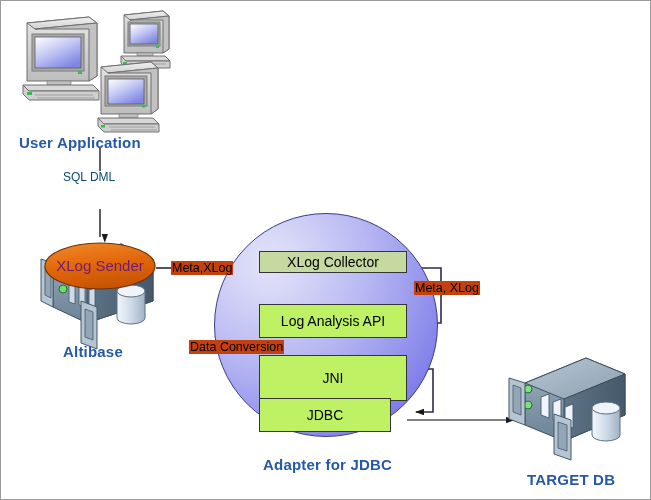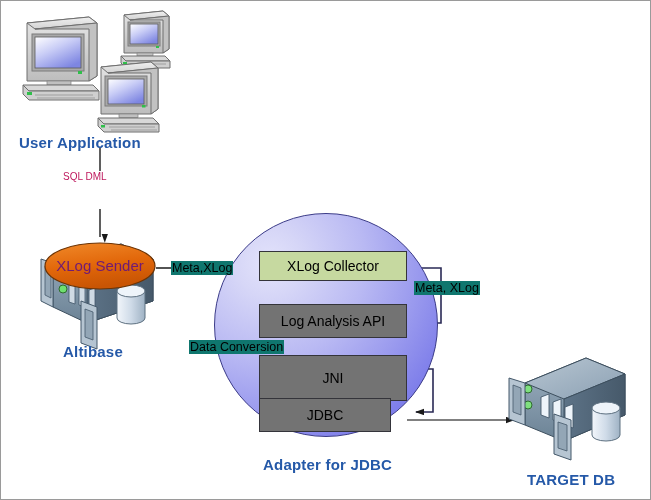--- a/index.html
+++ b/index.html
@@ -24,48 +24,48 @@
 
   
   .blue-label {
     color: #2559a8;
     font-weight: bold;
     font-size: 15px;
     white-space: nowrap;
     letter-spacing: 0.2px;
   }
   .plain-label {
-    color: #be185d;
-    font-size: 10px;
+    color: #0c4a6e;
+    font-size: 12px;
     white-space: nowrap;
     background: #ffffff;
     line-height: 1.15;
   }
   .edge-label {
     color: #000000;
     font-size: 12.5px;
     white-space: nowrap;
-    background: #0f766e;
+    background: #c2410c;
     padding: 0 1px;
     z-index: 40;
   }
 
   
   .proc-box {
     box-sizing: border-box;
     border: 1px solid #34343a;
     display: flex;
     align-items: center;
     justify-content: center;
     font-size: 14px;
     color: #000;
     z-index: 30;
   }
   .box-green { background: #c6d9a0; }
-  .box-orange { background: #737373; }
+  .box-orange { background: #bef264; }
 
   
   #adapter-circle {
     border-radius: 50%;
     background:
       radial-gradient(circle at 24% 22%, #e3e3fb 0%, #d6d6f7 14%, #b9b9f3 40%, #9a9aee 62%, #7f7fea 80%, #6f6fe6 100%);
     border: 1px solid #3b3b88;
     box-sizing: border-box;
     z-index: 5;
   }
@@ -233,21 +233,21 @@
       <path d="M557,421 L566,424 L566,450 L557,447 z" fill="#93a6b6" stroke="#44586a" stroke-width="0.8"></path>
       <g>
         <path d="M591,407 L591,434 A14,6 0 0 0 619,434 L619,407 z" fill="url(#cylGrad)" stroke="#5d7080" stroke-width="1"></path>
         <ellipse cx="605" cy="407" rx="14" ry="6" fill="#eef4fa" stroke="#5d7080" stroke-width="1"></ellipse>
       </g>
     </g>
   </svg>
 
   <div id="adapter-circle" class="abs" style="left:213px; top:212px; width:224px; height:224px;"></div>
 
-  <div class="abs proc-box box-green" style="left:258px; top:250px; width:148px; height:30px;">
+  <div class="abs proc-box box-green" style="left:258px; top:250px; width:148px; height:22px;">
     <span>XLog Collector</span>
   </div>
 
   <div class="abs proc-box box-orange" style="left:258px; top:303px; width:148px; height:34px;">
     <span>Log Analysis API</span>
   </div>
 
   <div class="abs proc-box box-orange" style="left:258px; top:354px; width:148px; height:46px;">
     <span>JNI</span>
   </div>

